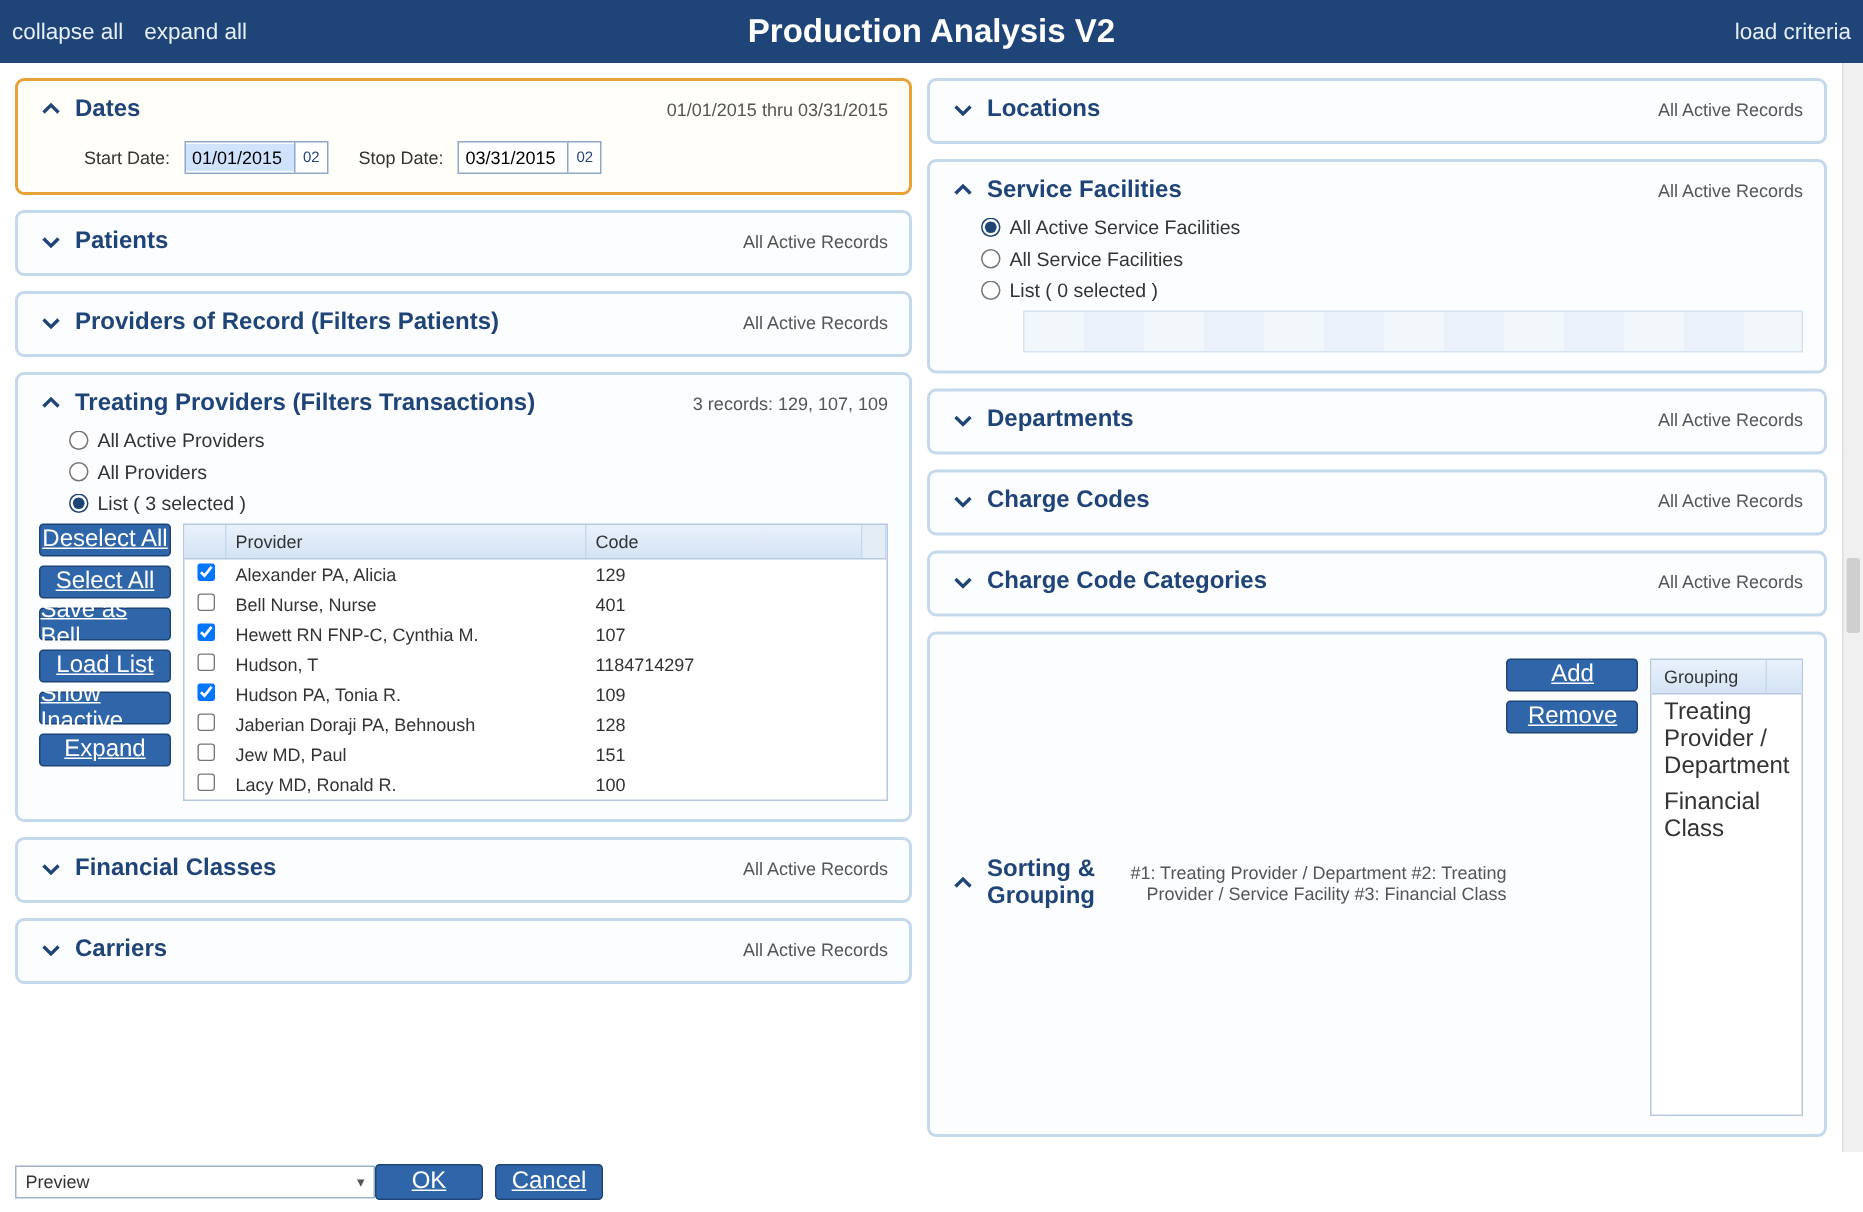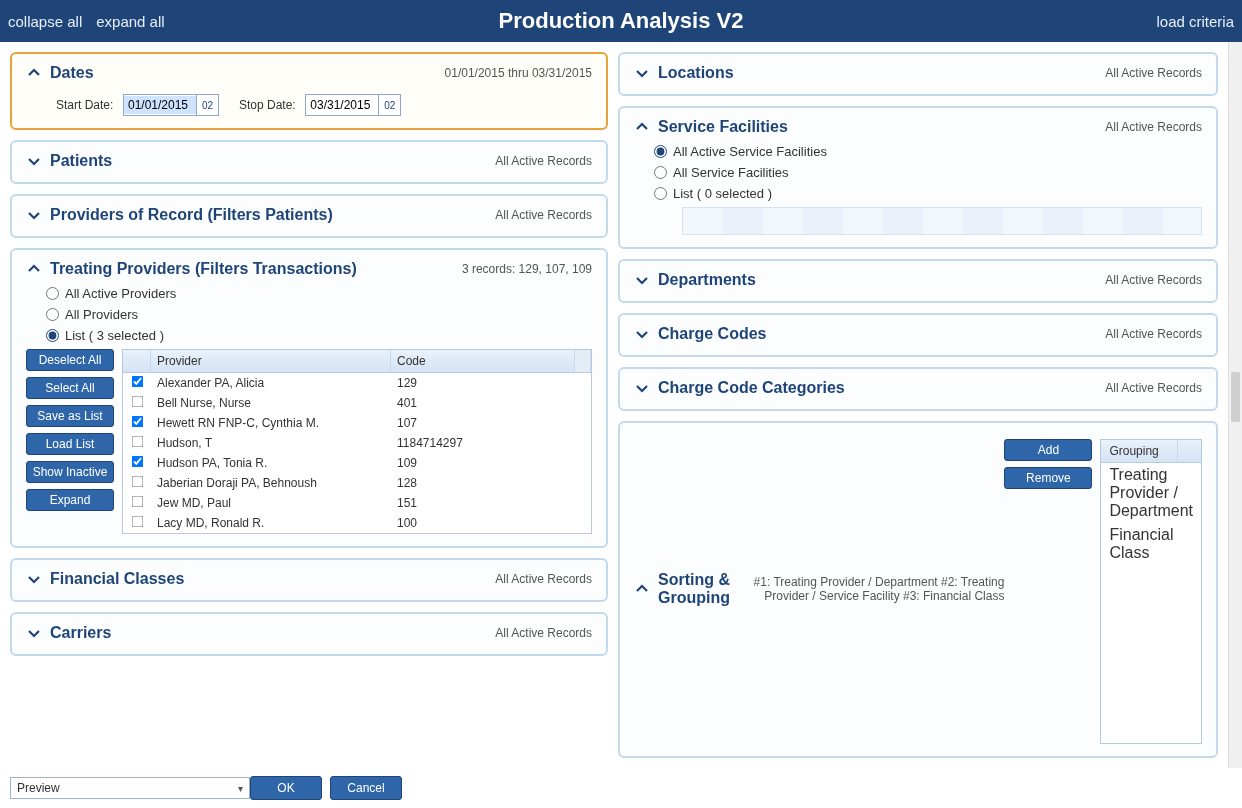--- a/index.html
+++ b/index.html
@@ -34,21 +34,21 @@
   .date-input .cal-icon { width:22px; height:20px; border-left:1px solid #8fa8c6; display:flex; align-items:center; justify-content:center; font-size:10px; color:#1f4477; cursor:pointer; }
 
   
   .radio-group { margin-top:8px; padding-left:20px;}
   .radio-row { display:flex; align-items:center; gap:6px; margin:6px 0; font-size:13px; }
   .radio-row input[type=radio] { accent-color:#1f4477; margin:0;}
 
   
   .provider-section { display:flex; gap:8px; margin-top:4px; }
   .btn-col { display:flex; flex-direction:column; gap:6px; width:88px; }
-  .btn { background:#2e66a9; color:#fff; border:1px solid #1f4477; border-radius:3px; font-size:12px; height:22px; display:flex; align-items:center; justify-content:center; cursor:pointer; }
+  .btn { background:#2e66a9; color:#fff; border:1px solid #1f4477; border-radius:3px; font-size:16px; height:22px; display:flex; align-items:center; justify-content:center; cursor:pointer;text-decoration:underline; }
 
   .table-wrap { flex:1; border:1px solid #b7c9de; background:#fff; }
   .table-head { display:flex; background:linear-gradient(#e9f1fb,#d4e3f5); border-bottom:1px solid #b7c9de; font-size:12px; font-weight:normal; color:#333; }
   .table-head .th { padding:4px 6px; border-right:1px solid #c5d9ec; }
   .th-chk { width:28px; }
   .th-name { flex: 0 0 240px; }
   .th-code { flex:1; }
   .th-scroll { width:16px; border-right:none; background:#e4ecf6;}
   .table-body { max-height:160px; overflow-y:auto; }
   .tr { display:flex; align-items:center; height:20px; font-size:12px; }
@@ -174,21 +174,21 @@
             </div>
           <div class="radio-row">
               <input type="radio" name="tp" checked="" style="">
               <span>List  ( 3 selected )</span>
             </div>
         </div>
         <div class="provider-section">
           <div class="btn-col">
             <div class="btn">Deselect All</div>
             <div class="btn">Select All</div>
-            <div class="btn">Save as List</div>
+            <div class="btn">Save as Bell</div>
             <div class="btn">Load List</div>
             <div class="btn">Show Inactive</div>
             <div class="btn">Expand</div>
           </div>
           <div class="table-wrap">
             <div class="table-head">
               <div class="th th-chk"></div>
               <div class="th th-name">Provider</div>
               <div class="th th-code">Code</div>
               <div class="th th-scroll"></div>

